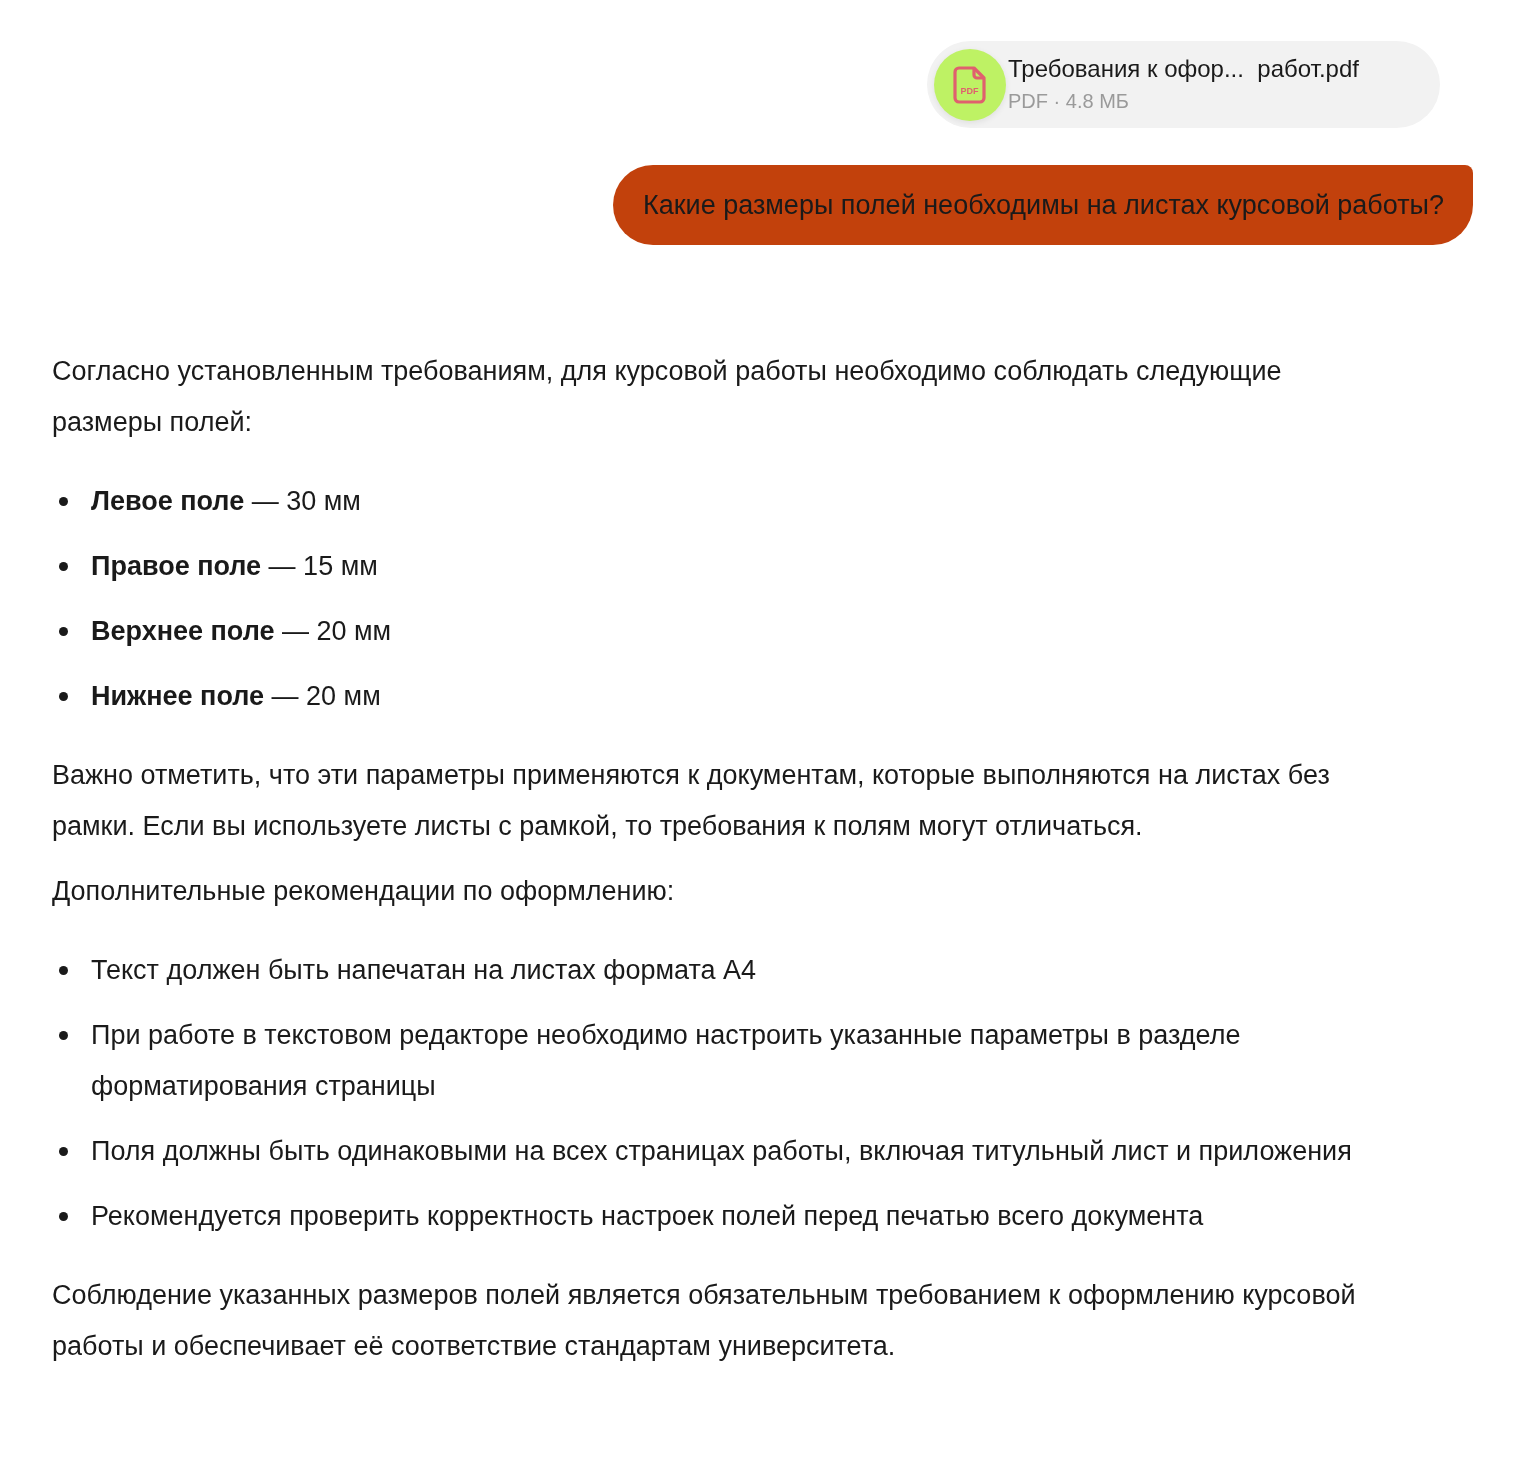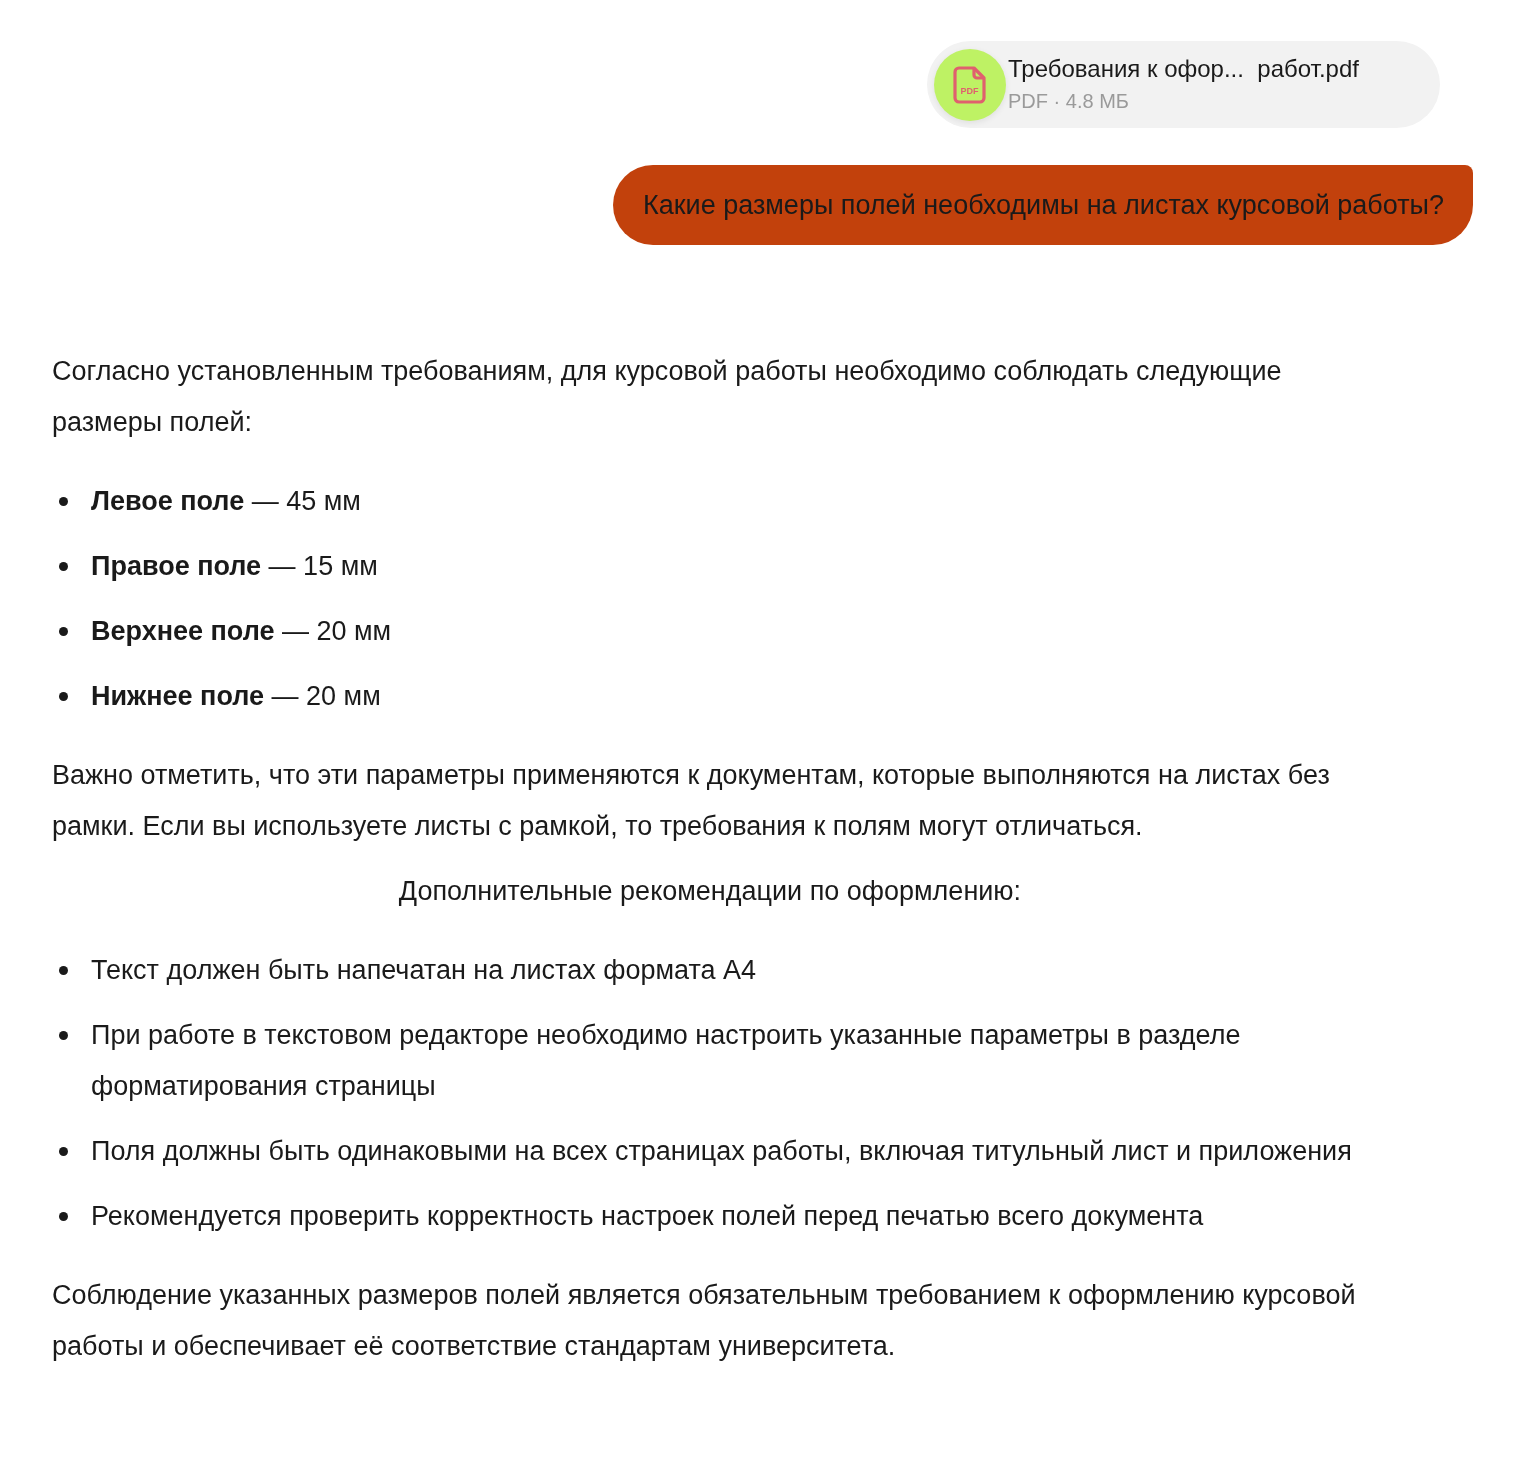--- a/index.html
+++ b/index.html
@@ -109,21 +109,21 @@
       left: -32px;
       top: 21px;
       width: 9px;
       height: 9px;
       border-radius: 50%;
       background: #1a1a1a;
     }
     .answer li b { font-weight: 700; }
     .p-intro { }
     .p-note { margin-top: 0; }
-    .p-extra { margin-top: 14px !important; text-align: center; }
+    .p-extra { margin-top: 14px !important; }
   </style>
 </head>
 <body>
 
 <div class="chat">
 
   <div class="attachment">
     <div class="attachment-icon-wrap">
       <svg width="34" height="38" viewBox="0 0 34 38">
         <path d="M6 2 H21 L31 12 V32 a4 4 0 0 1 -4 4 H6 a4 4 0 0 1 -4 -4 V6 a4 4 0 0 1 4 -4 Z" fill="none" stroke="#e0606e" stroke-width="3.2" stroke-linejoin="round"></path>
@@ -140,21 +140,21 @@
   <div class="user-bubble">
     <span>Какие размеры полей необходимы на листах курсовой работы?</span>
   </div>
 
   <div class="answer">
     <p class="p-intro">Согласно установленным требованиям, для курсовой работы необходимо соблюдать следующие размеры полей:</p>
 
     <ul>
       <li>
         <span class="bullet"></span>
-        <b>Левое поле</b><span> — 45 мм</span>
+        <b>Левое поле</b><span> — 30 мм</span>
       </li>
       <li>
         <span class="bullet"></span>
         <b>Правое поле</b><span> — 15 мм</span>
       </li>
       <li>
         <span class="bullet"></span>
         <b>Верхнее поле</b><span> — 20 мм</span>
       </li>
       <li>

